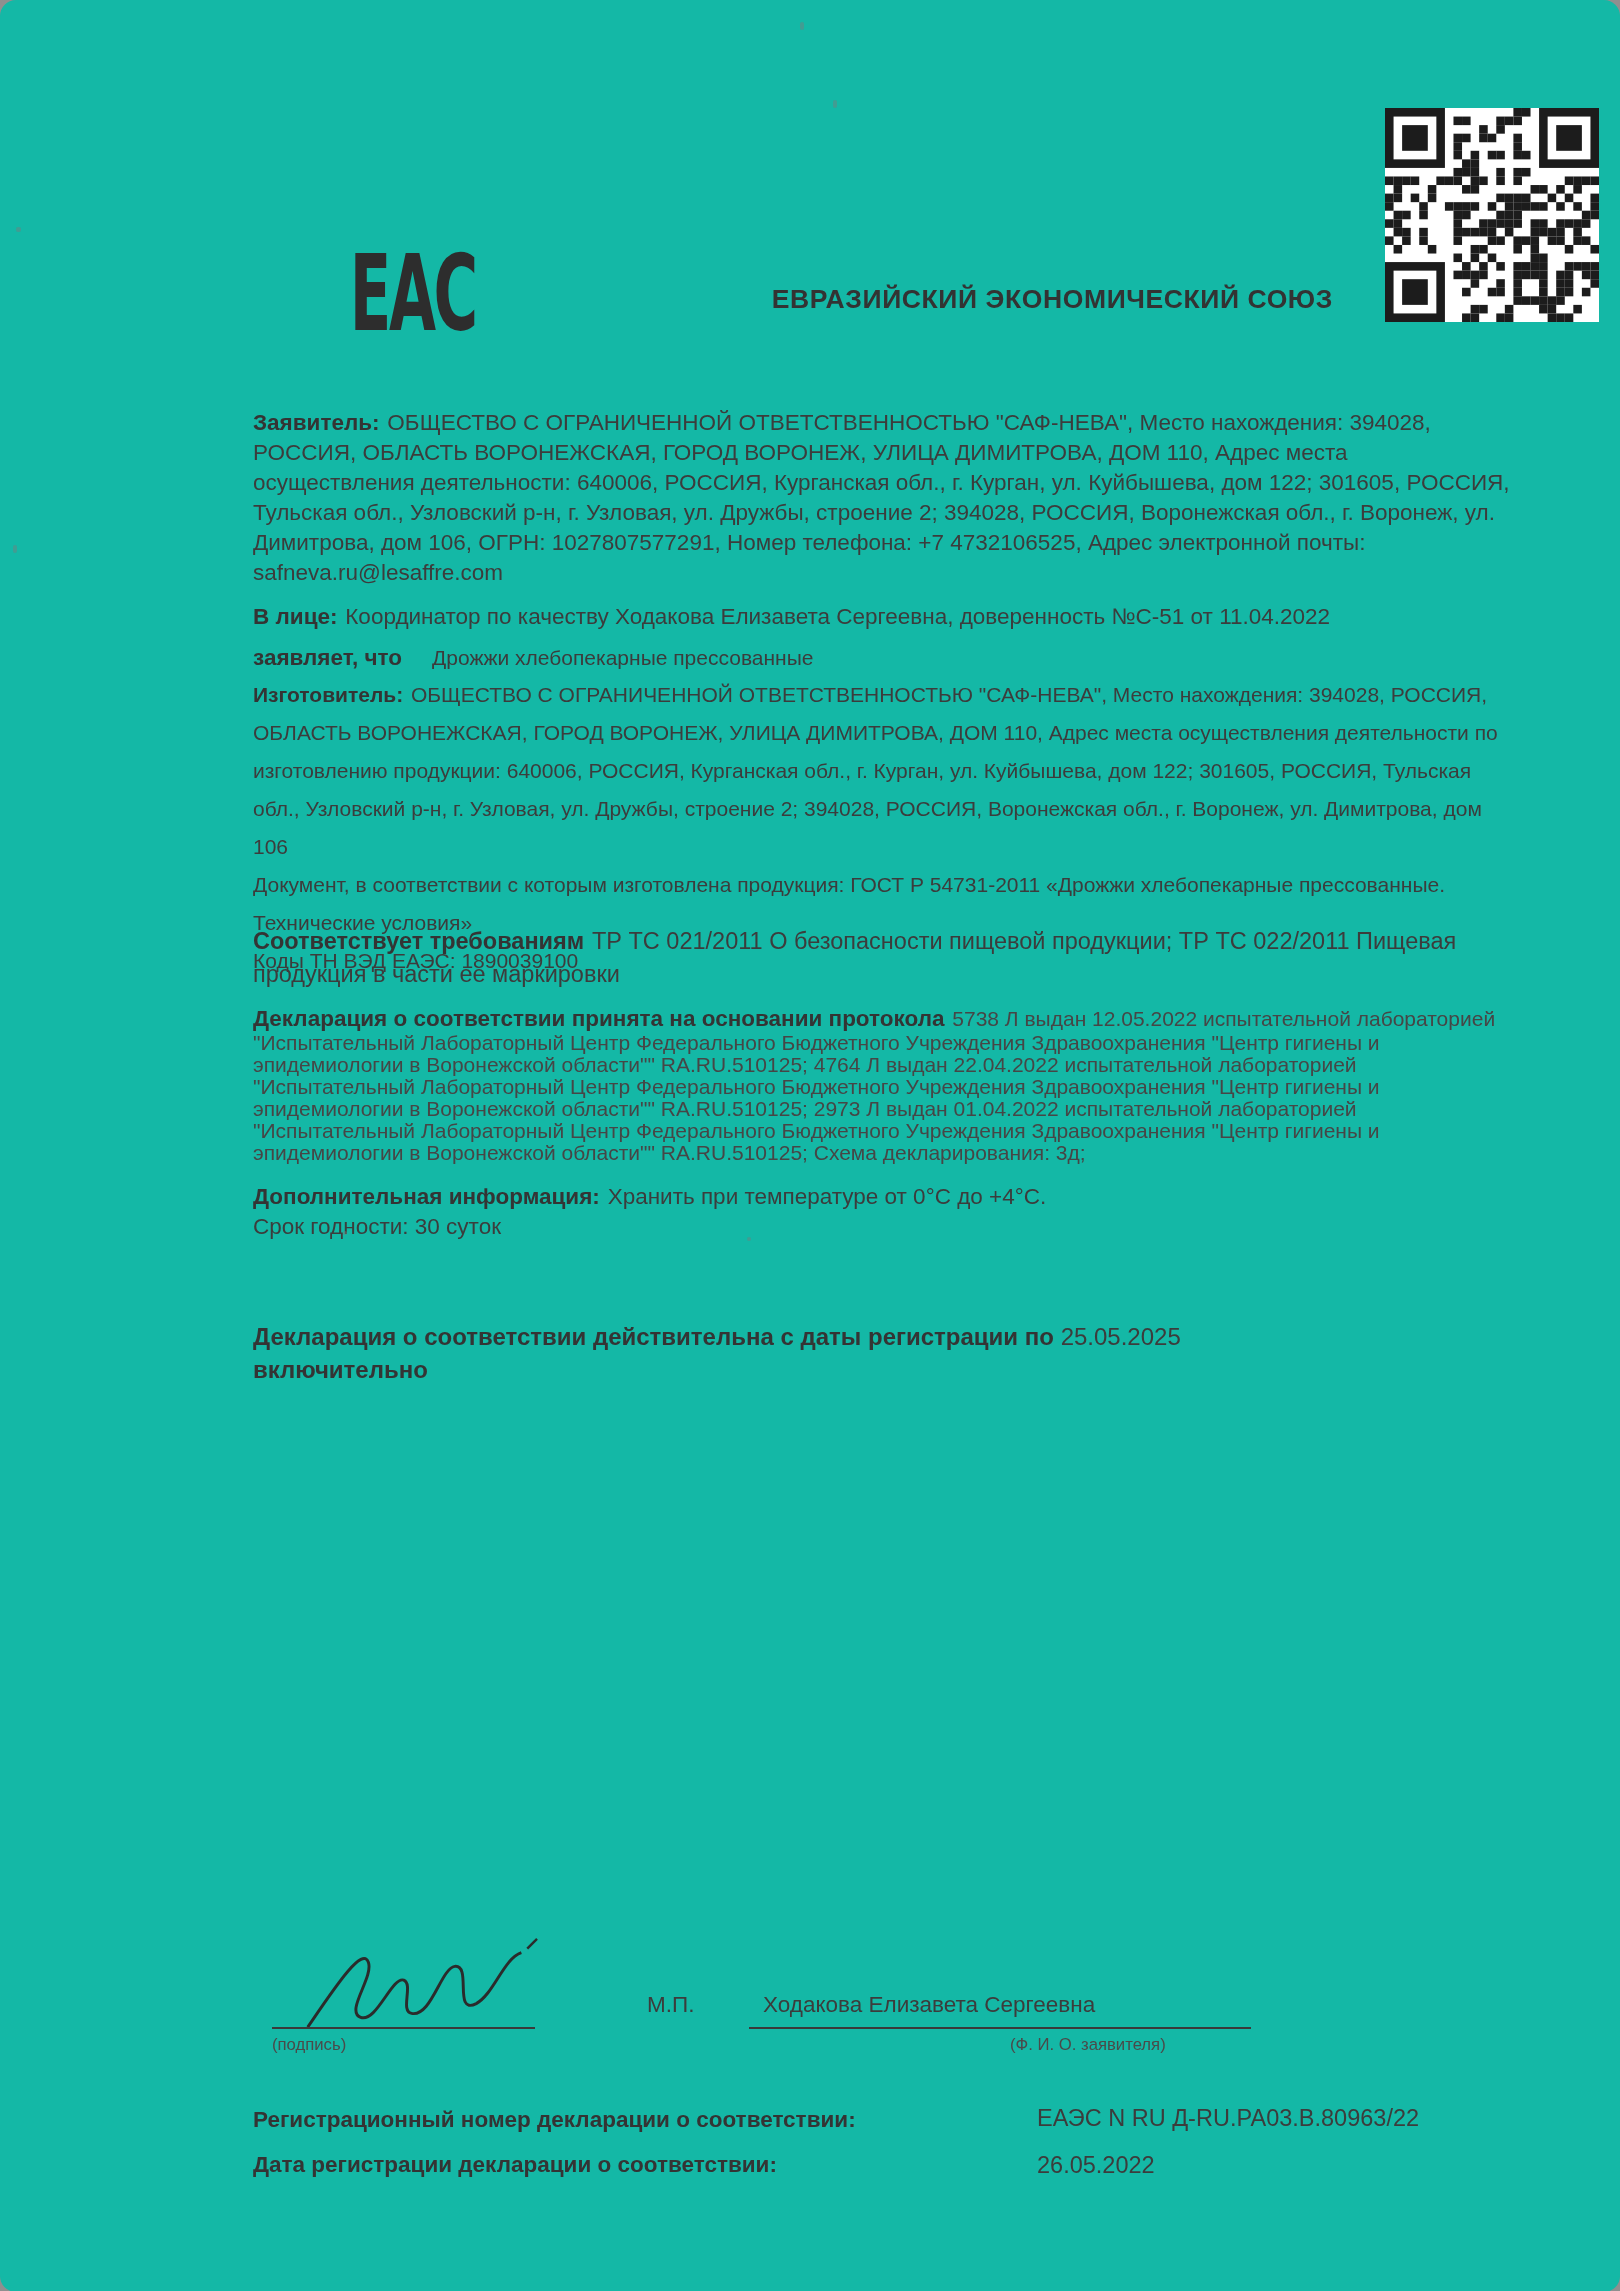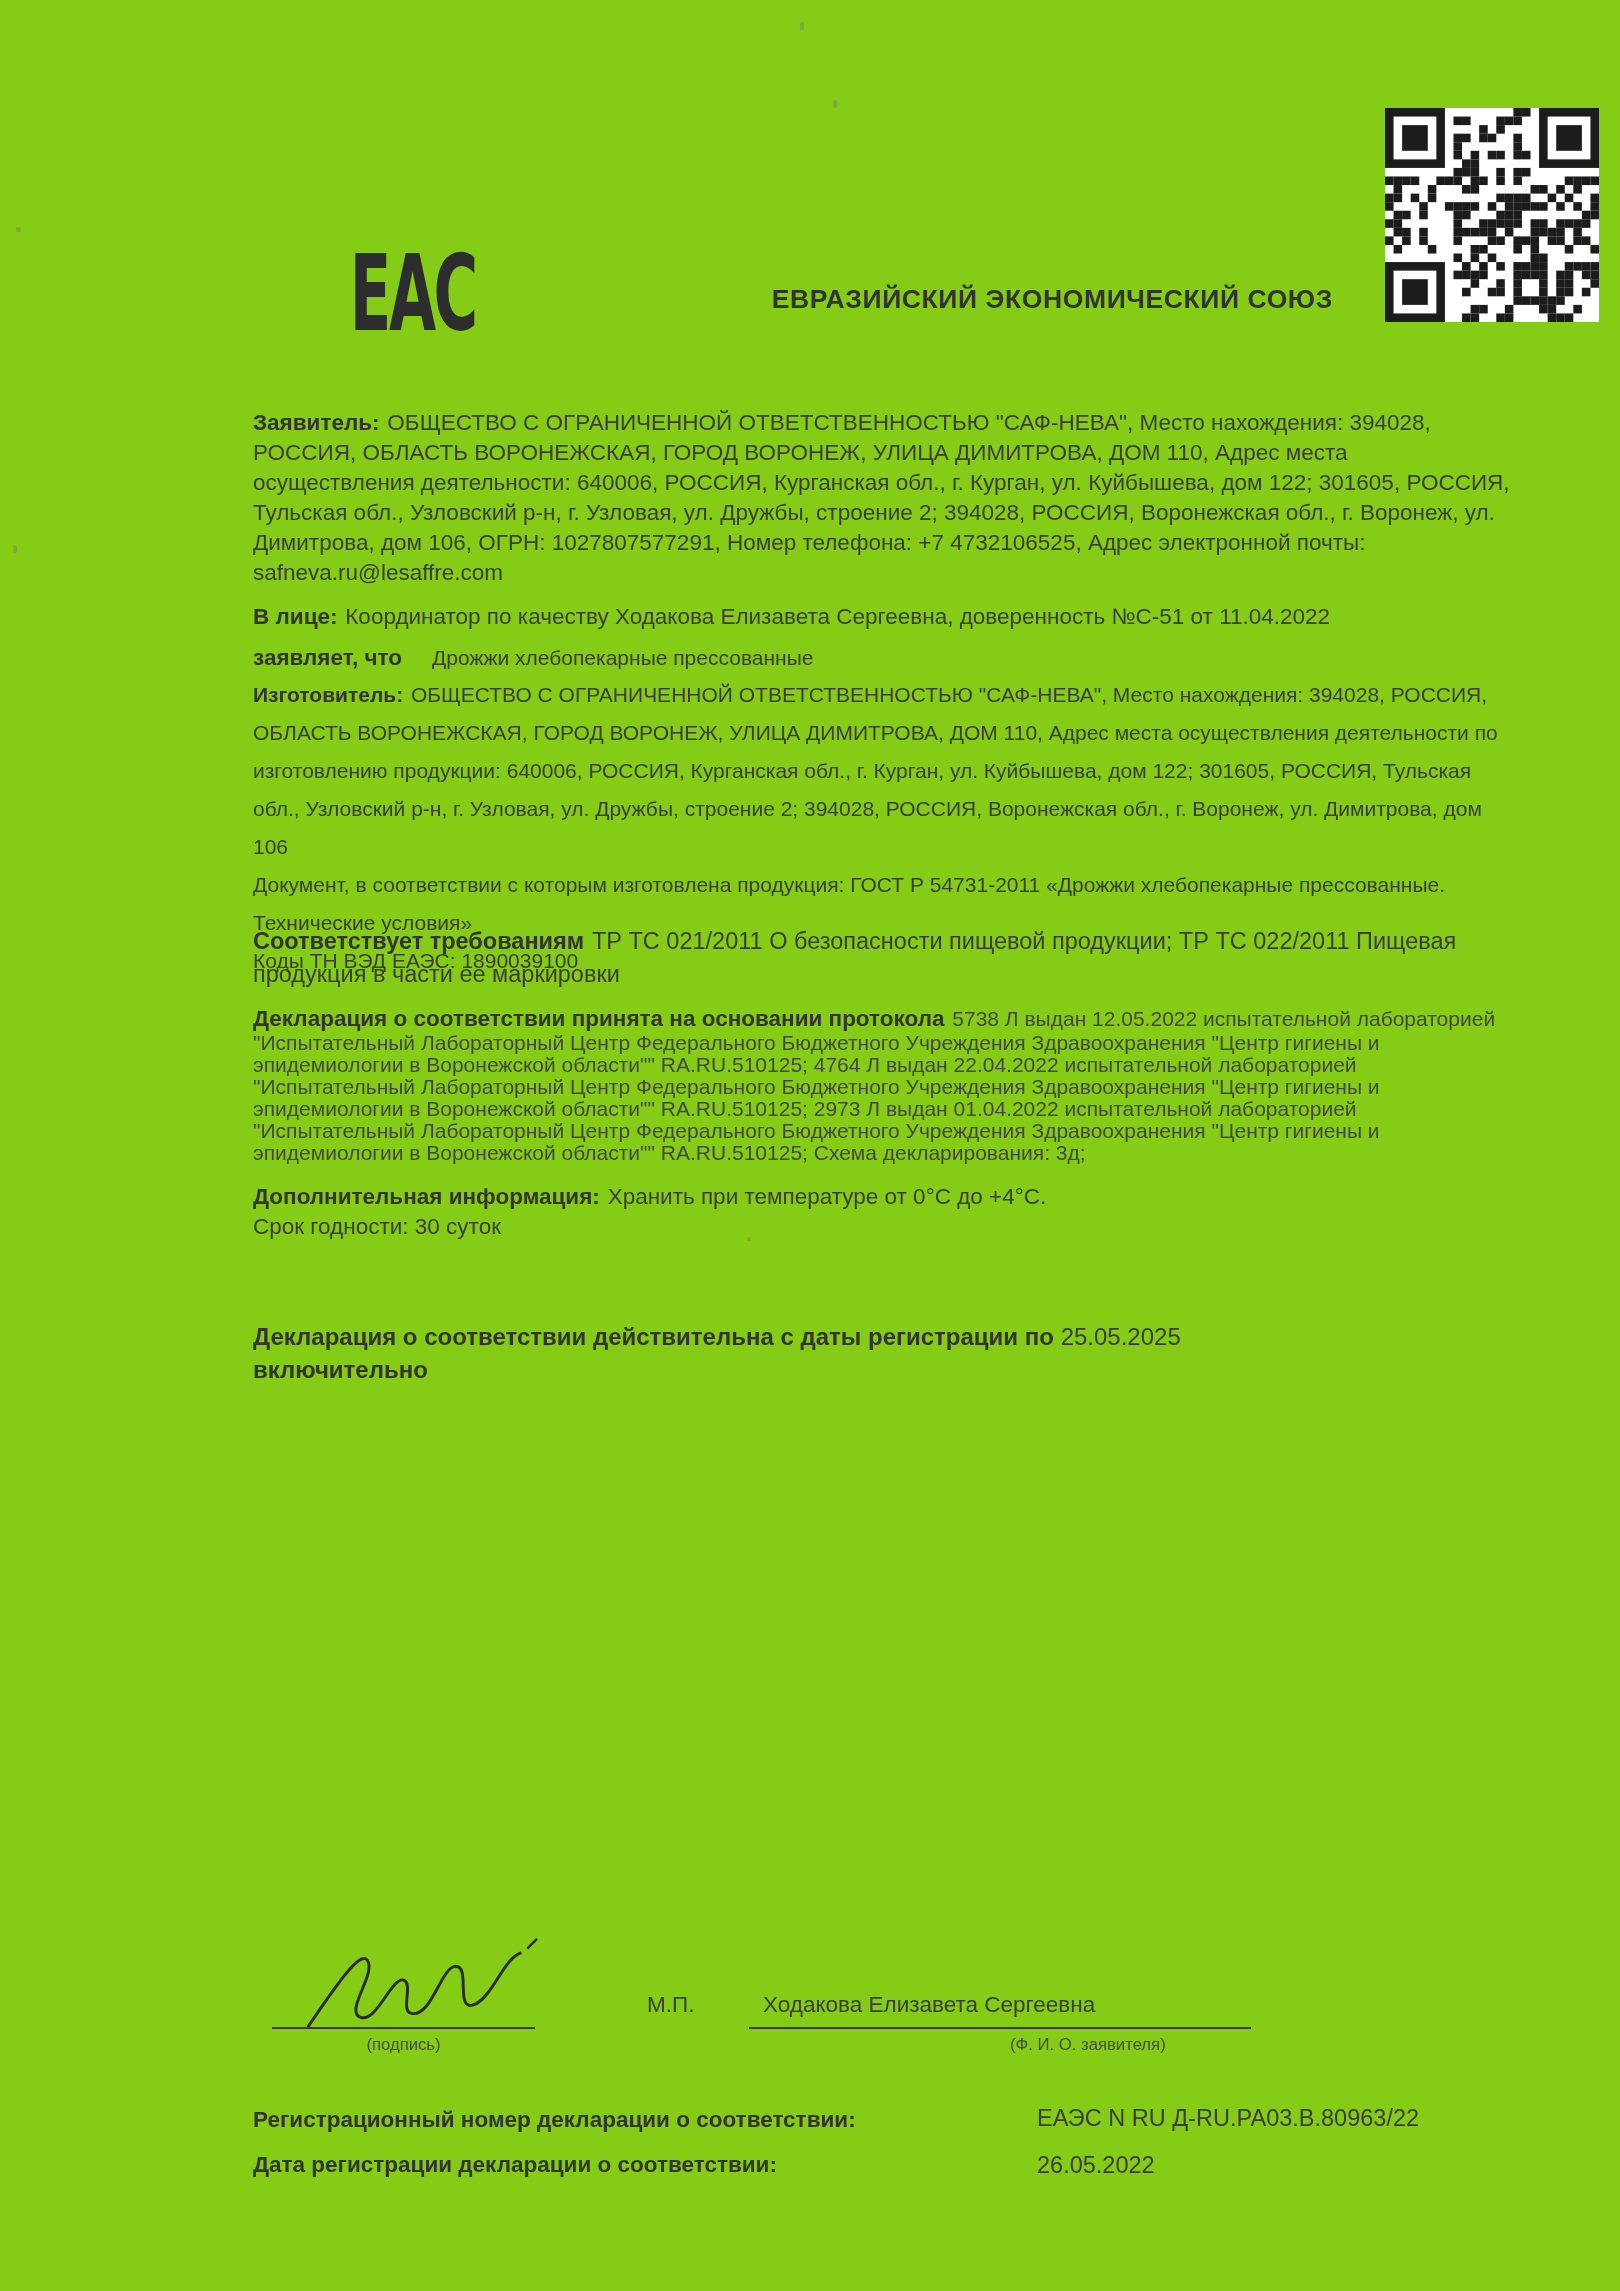--- a/index.html
+++ b/index.html
@@ -1,19 +1,19 @@
 <!DOCTYPE html>
 <html><head>
 <meta charset="utf-8">
 <style>
   html,body{margin:0;padding:0}
   body{background:#8f8f8f;font-family:"Liberation Sans","DejaVu Sans",sans-serif}
   .page{
     position:relative;width:1620px;height:2292px;margin:0 auto;
-    background:#84cc16;color:#3c3c3c;overflow:hidden;
+    background:#14b8a6;color:#3c3c3c;overflow:hidden;border-radius:16px;
   }
   .abs{position:absolute}
   p{margin:0}
   b{font-weight:700;color:#343434}
 
   
   .qr{left:1385px;top:108px;width:214px;height:214px;background:#fff}
   .eac{left:351px;top:241px;width:129px;height:106px}
   .eacText{font-family:"DejaVu Sans",sans-serif;font-weight:700;fill:#2d2d2d}
   .title{left:529px;width:804px;text-align:right;font-weight:700;font-size:26.5px;
@@ -309,21 +309,21 @@
     <span>включительно</span>
   </p>
 
   <svg class="abs" style="left:294px;top:1929px" width="294" height="110" viewBox="0 0 300 112">
     <path d="M14 100 C 40 62, 70 16, 76 34 C 81 50, 52 84, 68 90 C 84 96, 100 48, 112 52
              C 122 56, 108 84, 120 86 C 140 90, 150 40, 164 38 C 182 36, 162 88, 186 76
              C 204 66, 214 30, 232 24" fill="none" stroke="#2b2b2b" stroke-width="3"></path>
     <path d="M238 20 l10 -10" fill="none" stroke="#2b2b2b" stroke-width="2.5"></path>
   </svg>
   <div class="abs sigline" style="left:272px;top:2027px;width:263px"></div>
-  <div class="abs caption" style="left:272px;top:2035px;width:263px;text-align:center">(подпись)</div>
+  <div class="abs caption" style="left:272px;top:2035px;width:263px;">(подпись)</div>
 
   <div class="abs mp" style="left:647px;top:1992px">М.П.</div>
 
   <div class="abs name" style="left:763px;top:1992px">Ходакова Елизавета Сергеевна</div>
   <div class="abs sigline" style="left:749px;top:2027px;width:502px"></div>
   <div class="abs caption" style="left:1010px;top:2035px">(Ф. И. О. заявителя)</div>
 
   <div class="abs reglabel" style="left:253px;top:2107px">Регистрационный номер декларации о соответствии:</div>
   <div class="abs regvalue" style="left:1037px;top:2105px">ЕАЭС N RU Д-RU.РА03.В.80963/22</div>
 

